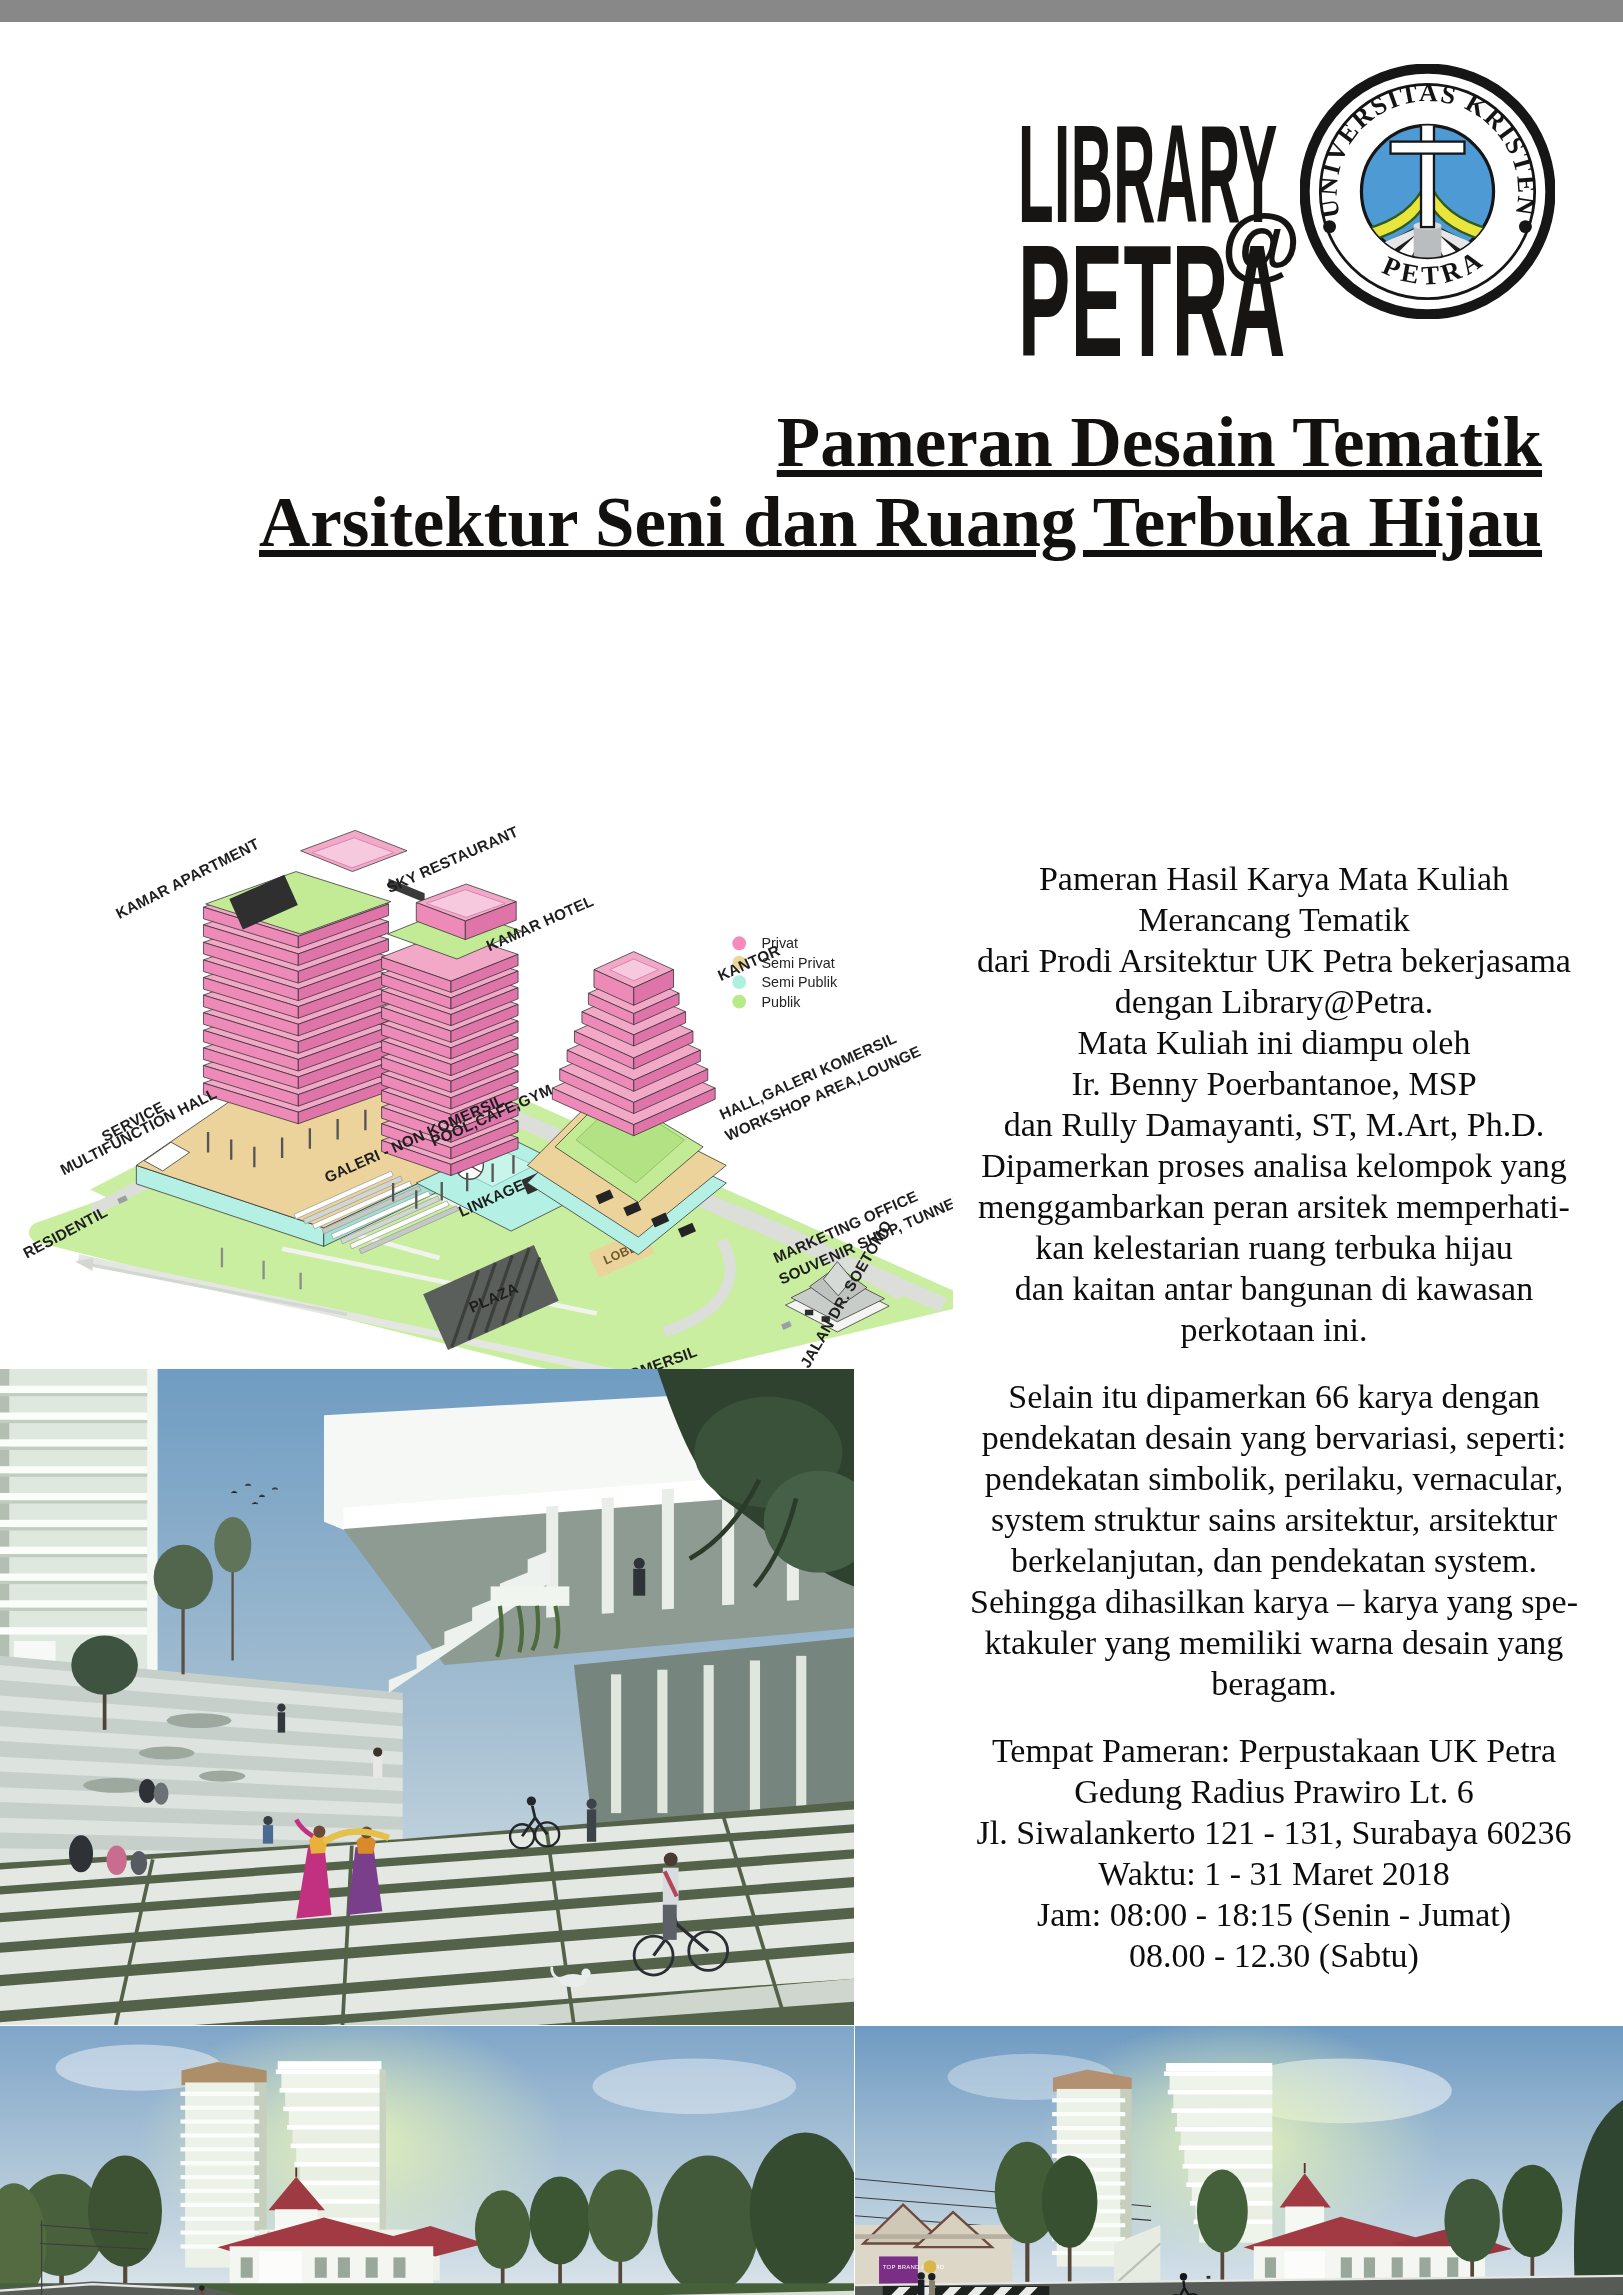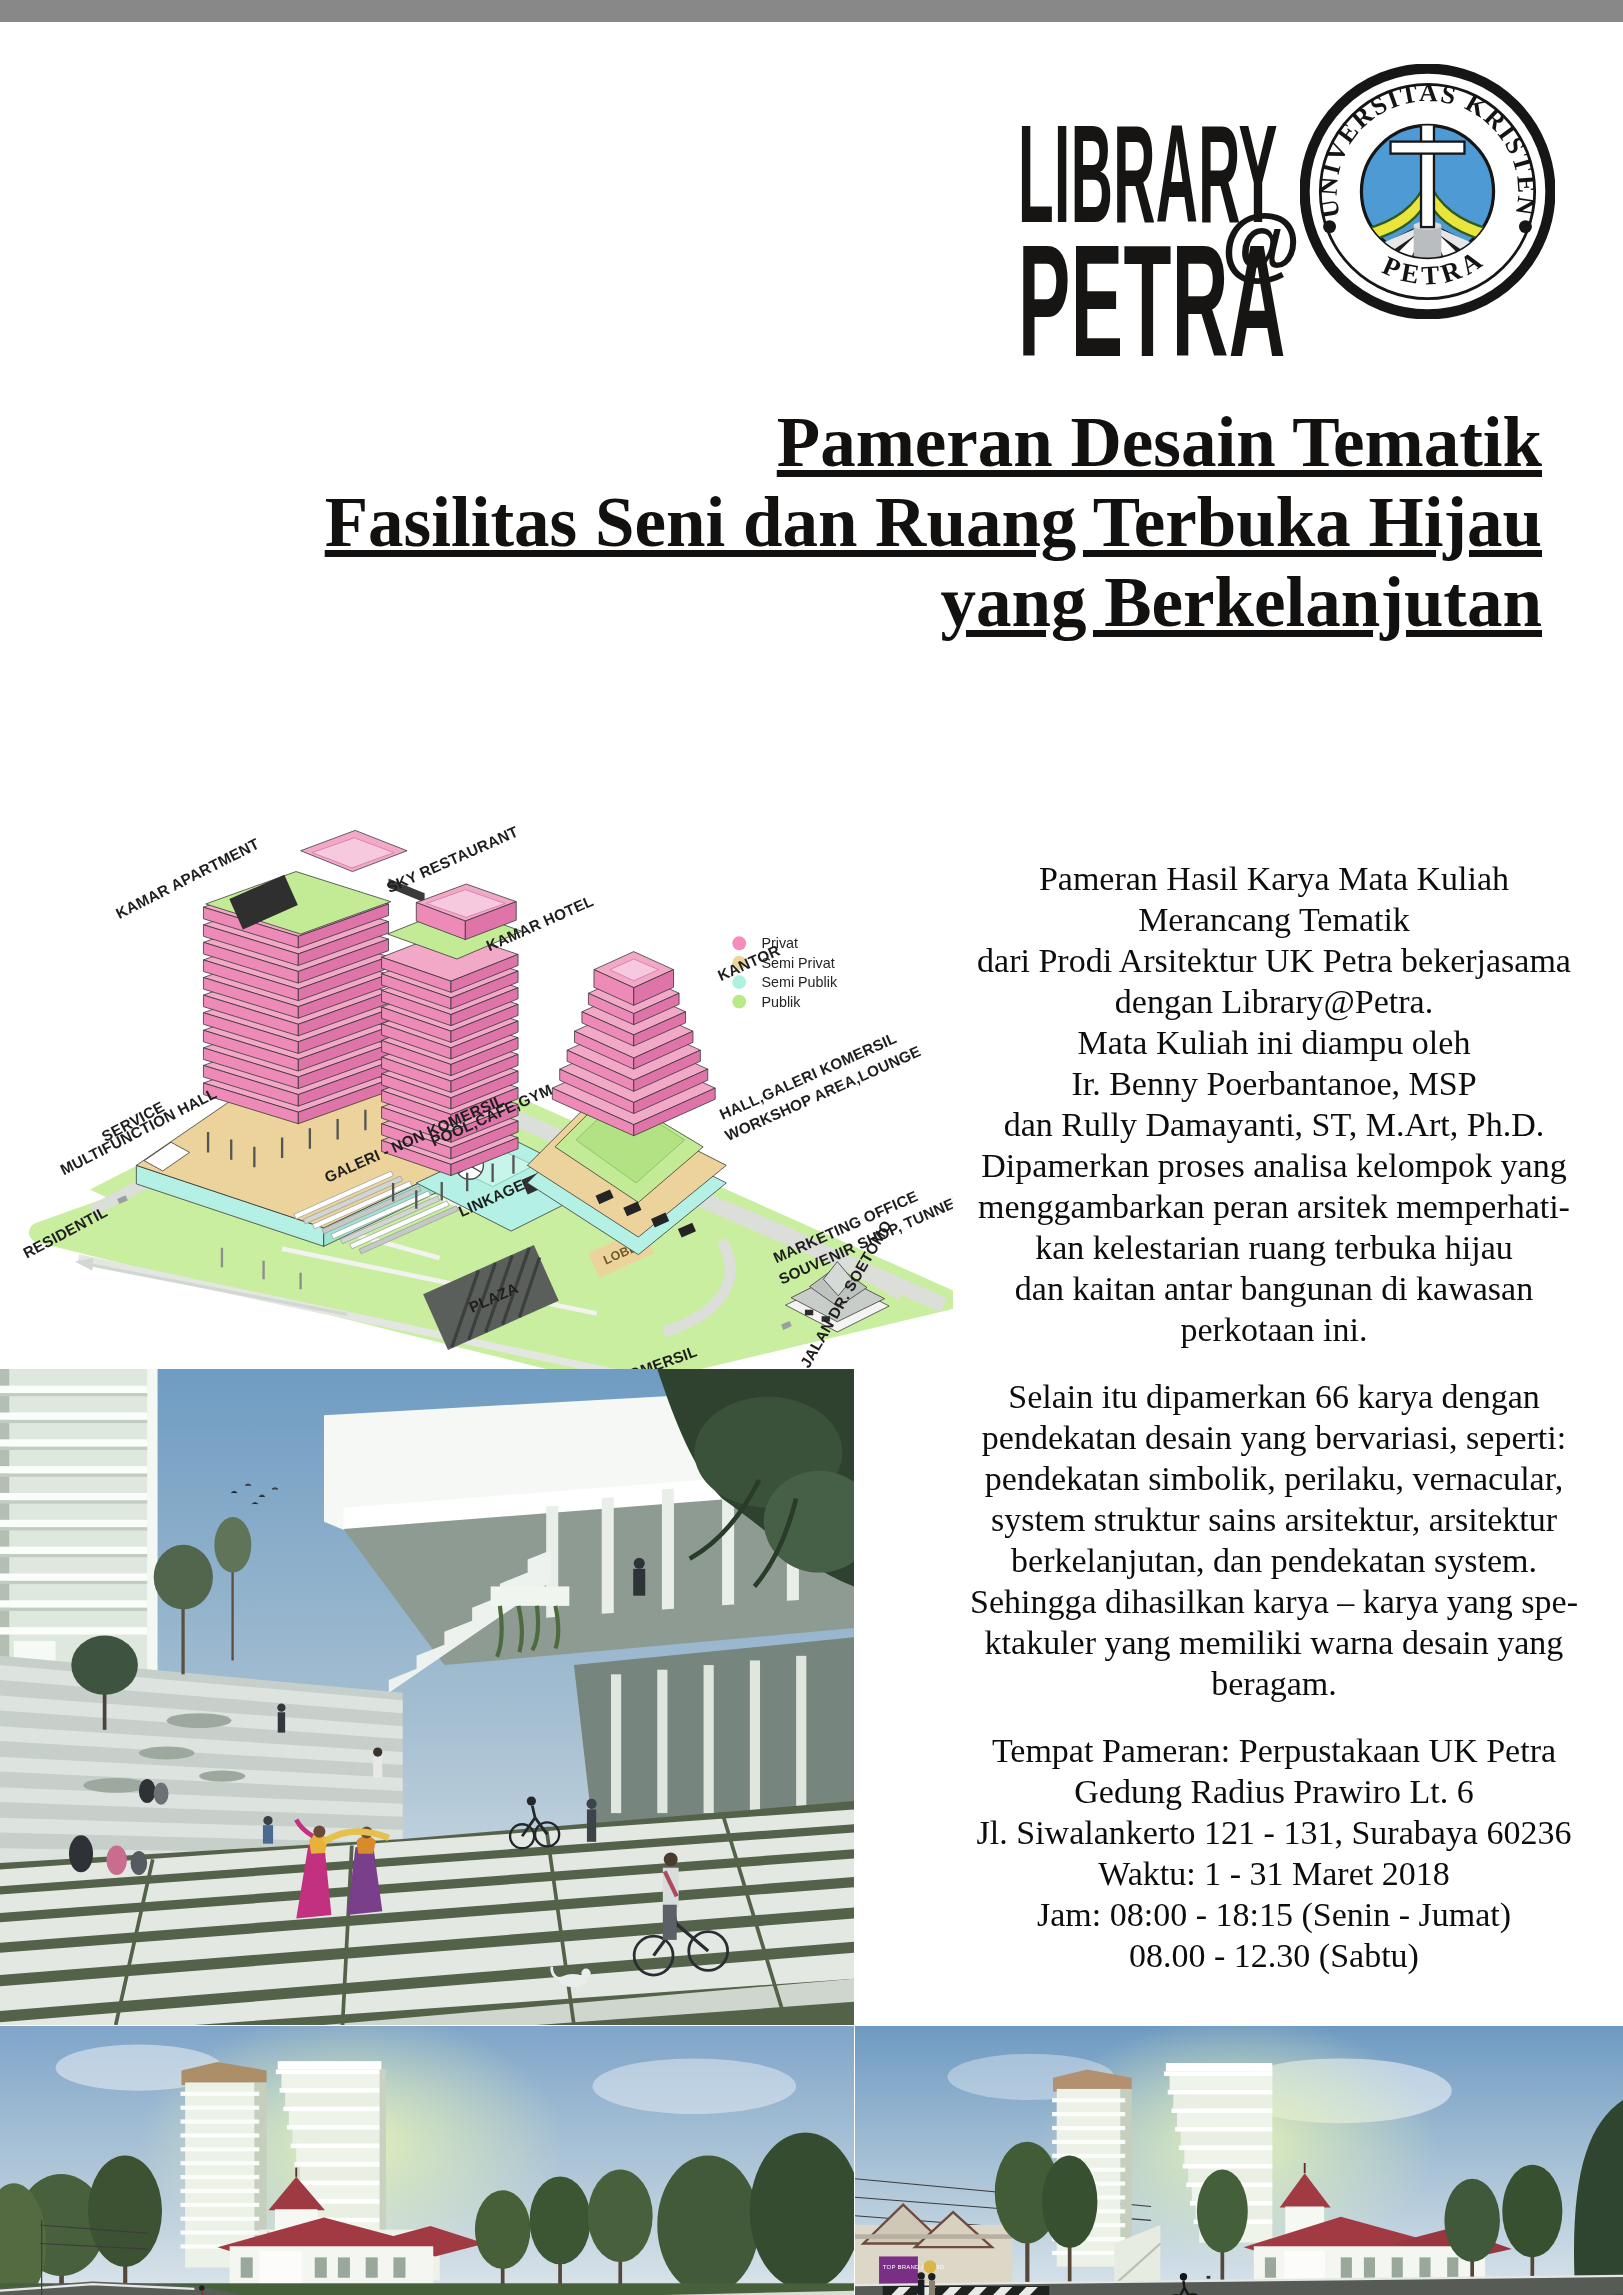--- a/index.html
+++ b/index.html
@@ -74,22 +74,21 @@
       </g>
       <g>
         <rect x="262" y="118" width="28" height="235" fill="#ffffff" stroke="#161616" stroke-width="5"></rect>
         <rect x="196" y="168" width="160" height="26" fill="#ffffff" stroke="#161616" stroke-width="5"></rect>
       </g>
     </g>
   </svg>
 
   <div class="title">
     <div>Pameran Desain Tematik</div>
-    <div>Fasilitas Seni dan Ruang Terbuka Hijau</div>
-    <div>yang Berkelanjutan</div>
+    <div>Arsitektur Seni dan Ruang Terbuka Hijau</div>
   </div>
 
   <svg class="diagram" viewBox="0 0 2010 1285">
 
     <g>
       <path d="M 35 945 L 945 620 L 2000 1090 L 1295 1258 Z" fill="#c9ee9f" stroke="#c9ee9f" stroke-width="44" stroke-linejoin="round"></path>
       <path d="M 145 852 L 575 632 L 955 792 L 515 1030 Z" fill="#c9ee9f"></path>
       <path d="M 960 652 L 1990 1102" stroke="#dcded9" stroke-width="34" fill="none"></path>
       <path d="M 150 898 L 545 692" stroke="#dcded9" stroke-width="26" fill="none"></path>
       <path d="M 120 1000 L 1300 1252" stroke="#e4e6e1" stroke-width="16" fill="none"></path>

